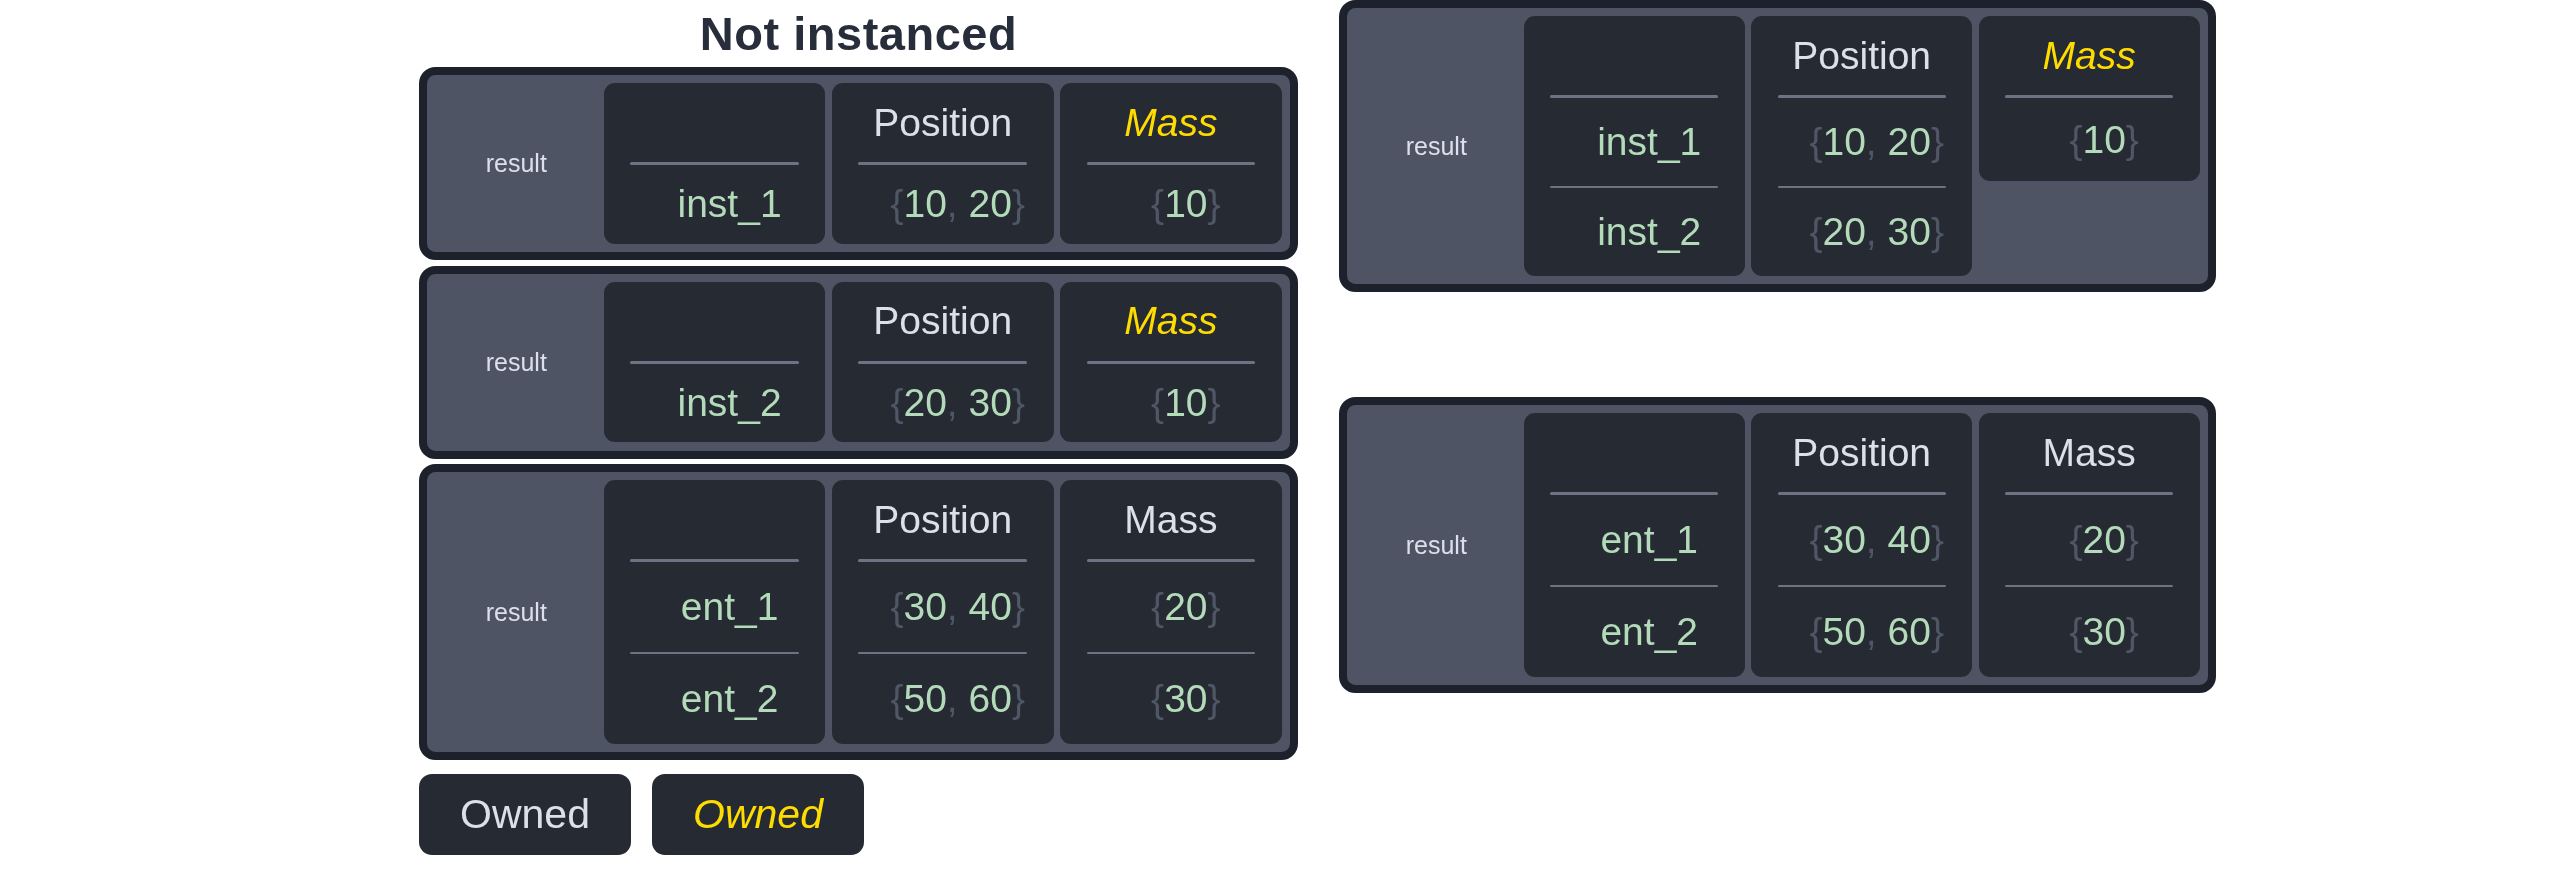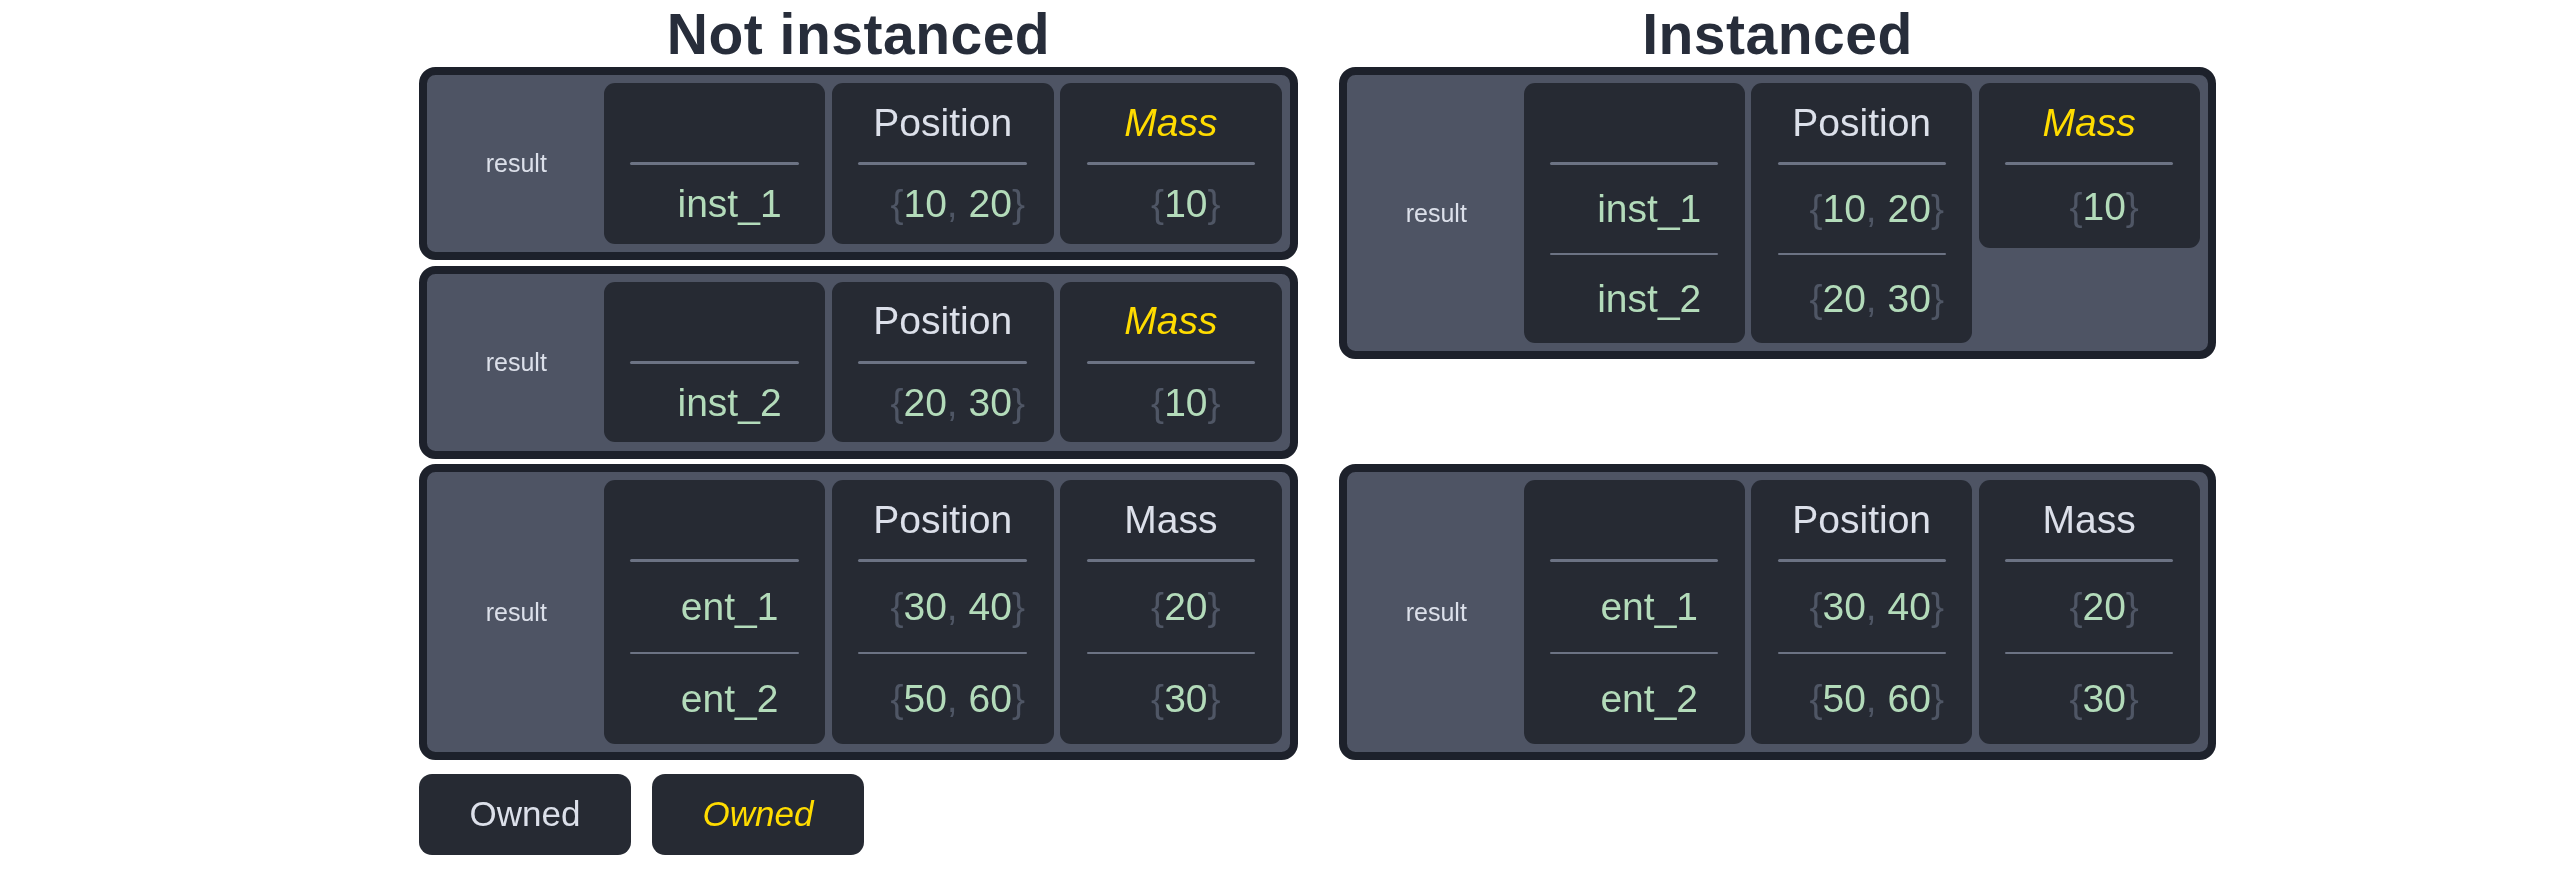--- a/index.html
+++ b/index.html
@@ -22,21 +22,21 @@
     font-family: "Liberation Sans", "DejaVu Sans", sans-serif;
     position: relative;
     overflow: hidden;
   }
   .col { position: absolute; top: 0; display: flex; flex-direction: column; align-items: stretch; }
   .col-left  { left: 419px;  width: 879px; }
   .col-right { left: 1339px; width: 877px; }
   .section-title {
     height: 67px;
     display: flex; align-items: center; justify-content: center;
-    font-size: 57px; font-weight: bold; color: var(--title);
+    font-size: 47px; font-weight: bold; color: var(--title);
     letter-spacing: 0.5px;
   }
   .qtable {
     background: var(--container);
     border: 8.3px solid var(--border);
     border-radius: 16.5px;
     padding: 8.3px;
     display: flex; align-items: stretch; gap: 6.4px;
     width: 100%;
   }
@@ -78,21 +78,21 @@
     white-space: pre;
     padding-left: 30px;
   }
   .cell-row .brace { color: var(--brace); }
   .legend { display: flex; gap: 21px; align-items: flex-start; }
   .legend-box {
     height: 81px; min-width: 212px; padding: 0 40px;
     background: var(--cell);
     border-radius: 13px;
     display: flex; align-items: center; justify-content: center;
-    font-size: 35px; color: var(--text);
+    font-size: 41px; color: var(--text);
   }
   .legend-box.shared { color: var(--shared); font-style: italic; }
 </style>
 </head>
 <body>
 
 <div class="col col-left">
   <div class="section-title">Not instanced</div>
 
   <div class="qtable h-one">
@@ -158,21 +158,20 @@
     </div>
   </div>
 
   <div class="legend mt15">
     <div class="legend-box">Owned</div>
     <div class="legend-box shared">Owned</div>
   </div>
 </div>
 
 <div class="col col-right">
-  <div class="section-title">Instanced</div>
 
   <div class="qtable h-inst">
     <div class="result-label">result</div>
     <div class="cell">
       <div class="cell-header"></div>
       <div class="divider"></div>
       <div class="cell-row">inst_1</div>
       <div class="divider"></div>
       <div class="cell-row">inst_2</div>
     </div>

